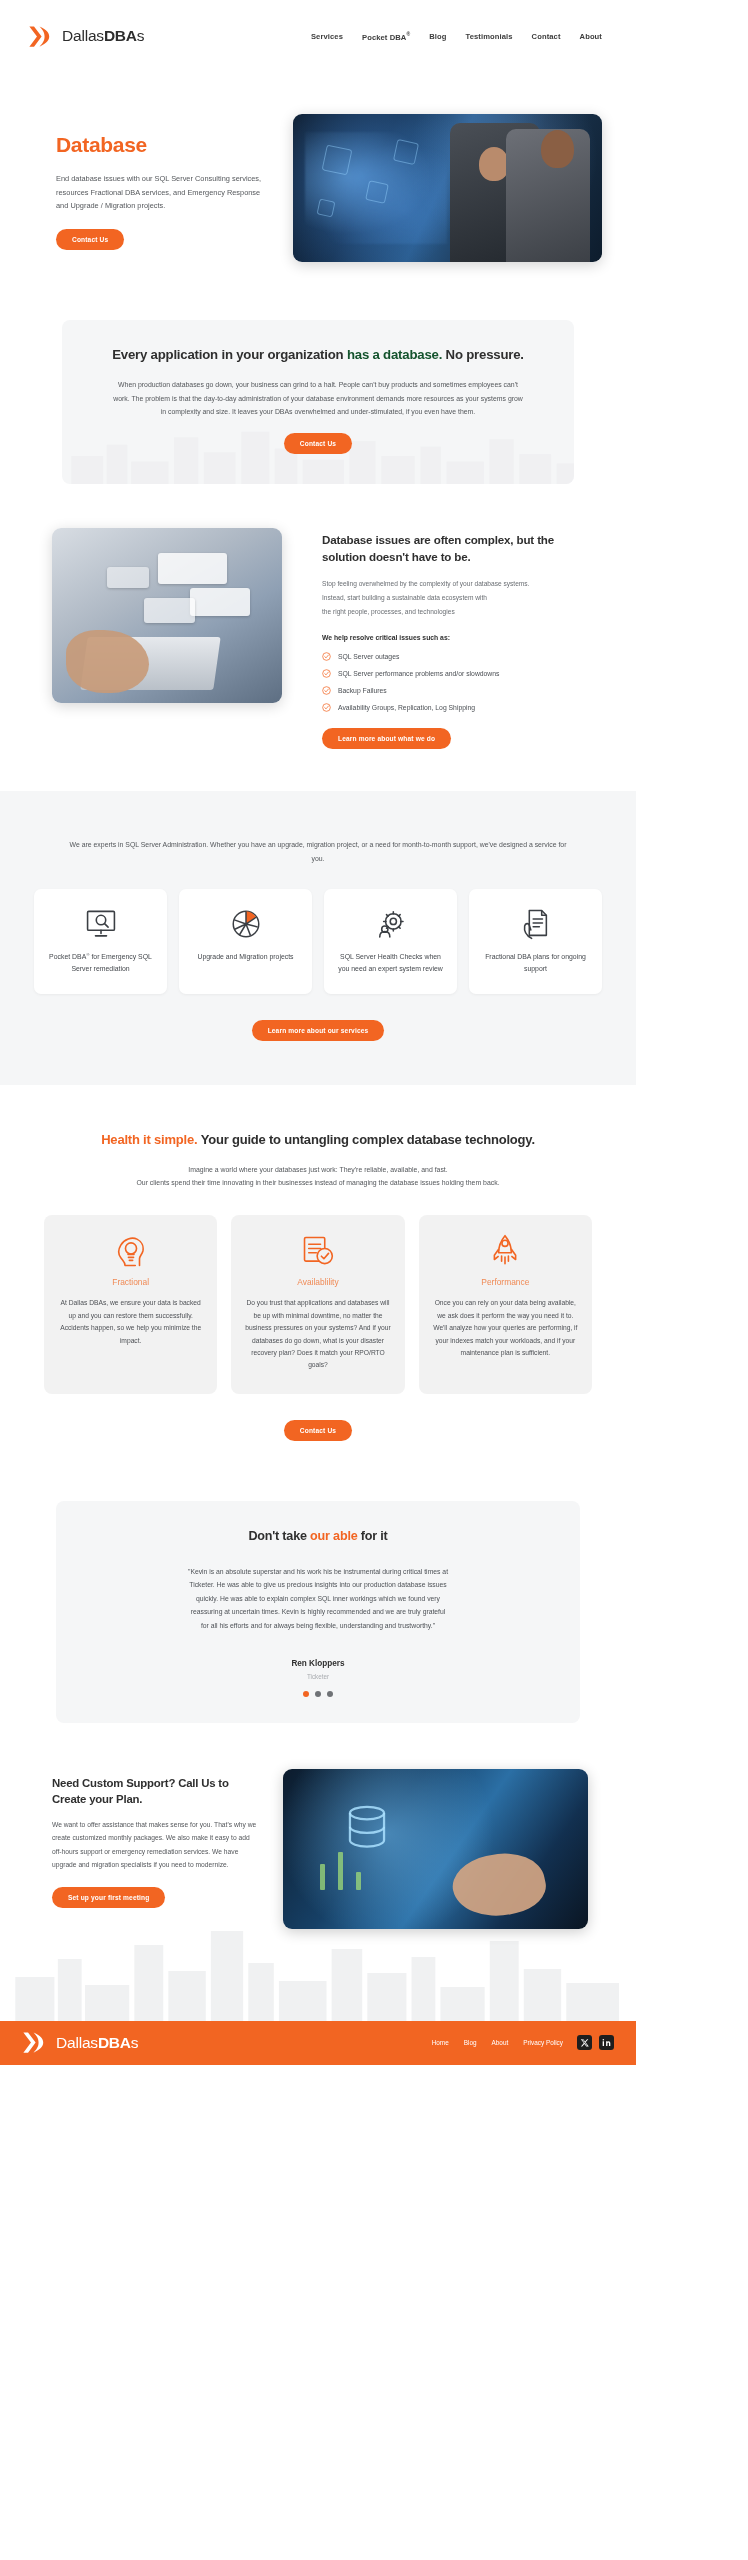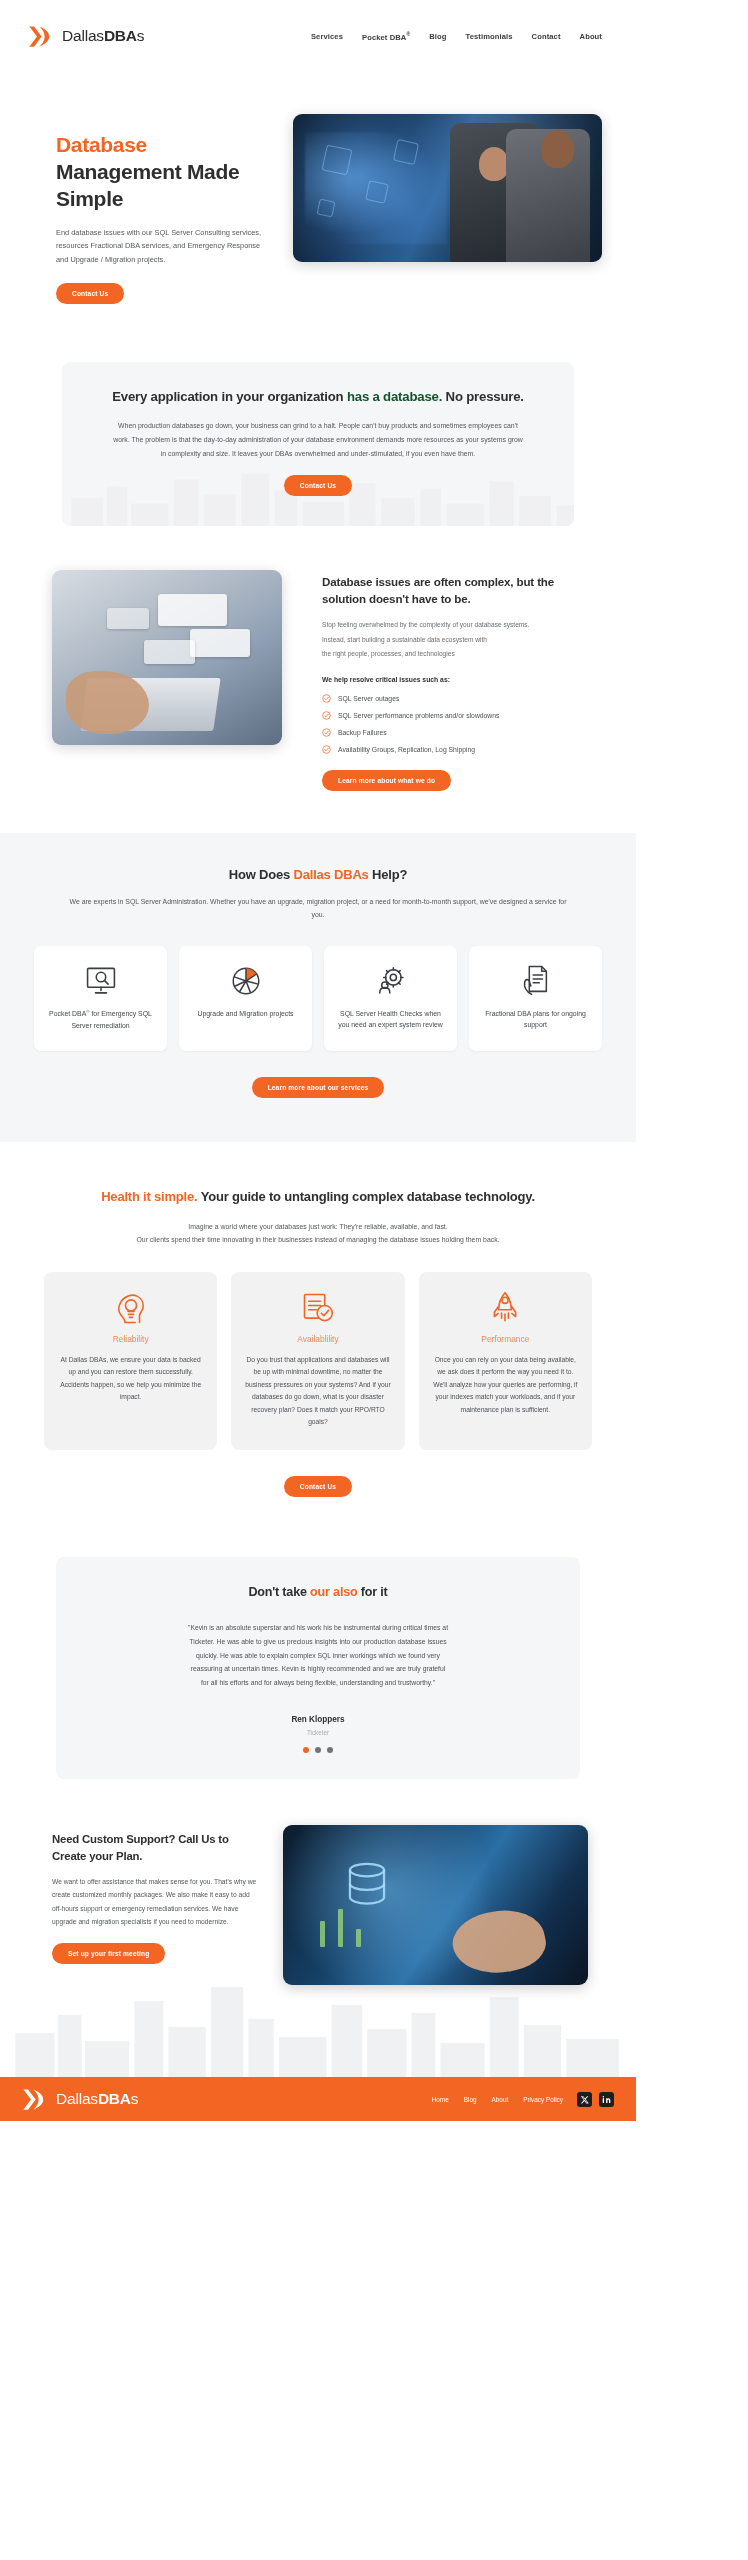--- a/index.html
+++ b/index.html
@@ -355,21 +355,21 @@
       <div class="nav-item"><span>Blog</span></div>
       <div class="nav-item"><span>Testimonials</span></div>
       <div class="nav-item"><span>Contact</span></div>
       <div class="nav-item"><span>About</span></div>
     </div>
   </div>
 
   <div class="hero">
     <div class="hero-left">
       <h1 class="hero-h1">
-        <span class="orange">Database</span><span>Management Made Simple</span>
+        <span class="orange">Database</span>
       </h1>
       <p class="hero-p">End database issues with our SQL Server Consulting services, resources Fractional DBA services, and Emergency Response and Upgrade / Migration projects.</p>
       <button class="btn hero-cta">Contact Us</button>
     </div>
     <div class="hero-right">
       <div class="hero-img">
         <div class="glow"></div>
         <div class="hex" style="left:10%;top:22%;width:26px;height:26px;"></div>
         <div class="hex" style="left:24%;top:46%;width:20px;height:20px;"></div>
         <div class="hex" style="left:8%;top:58%;width:16px;height:16px;"></div>
@@ -454,21 +454,20 @@
               <path d="M6 10.2 L9 13 L14.4 6.6" fill="none" stroke="#f26522" stroke-width="1.6" stroke-linecap="round"></path>
             </svg>
           <span class="issue-txt">Availability Groups, Replication, Log Shipping</span>
         </div>
       </div>
       <button class="btn complex-cta">Learn more about what we do</button>
     </div>
   </div>
 
   <div class="sec-help">
-    <h2 class="help-h2"><span>How Does </span><span class="orange">Dallas DBAs</span><span> Help?</span></h2>
     <p class="help-p">We are experts in SQL Server Administration. Whether you have an upgrade, migration project, or a need for month-to-month support, we've designed a service for you.</p>
     <div class="cards">
 
       <div class="card">
         <div class="card-ico">
           <svg width="32" height="30" viewBox="0 0 40 38">
             <rect x="3" y="3" width="34" height="24" rx="1.5" fill="none" stroke="#3b3f44" stroke-width="2"></rect>
             <circle cx="20" cy="14" r="6" fill="none" stroke="#3b3f44" stroke-width="2"></circle>
             <path d="M24.5 18.5 L29 23" stroke="#3b3f44" stroke-width="2" stroke-linecap="round"></path>
             <path d="M20 27 L20 31 M13 34 L27 34" stroke="#3b3f44" stroke-width="2" stroke-linecap="round"></path>
@@ -535,21 +534,21 @@
     <div class="pillars">
 
       <div class="pillar">
         <div class="pillar-ico">
           <svg width="30" height="34" viewBox="0 0 34 40">
             <path d="M22 37 L10 37 C10 33 8 32 5 28 C2 24 2 18 5 13 C9 6 18 3 24 6 C30 9 32 15 31 20 C30 24 27 26 27 29 L27 37" fill="none" stroke="#f26522" stroke-width="1.9" stroke-linecap="round" stroke-linejoin="round"></path>
             <circle cx="17" cy="17" r="6.5" fill="none" stroke="#f26522" stroke-width="1.9"></circle>
             <path d="M13.5 24 L20.5 24 M14 27.5 L20 27.5 M15 31 L19 31" stroke="#f26522" stroke-width="1.9" stroke-linecap="round"></path>
           </svg>
         </div>
-        <div class="pillar-title">Reliability</div>
+        <div class="pillar-title">Fractional</div>
         <p class="pillar-p">At Dallas DBAs, we ensure your data is backed up and you can restore them successfully. Accidents happen, so we help you minimize the impact.</p>
       </div>
 
       <div class="pillar">
         <div class="pillar-ico">
           <svg width="34" height="32" viewBox="0 0 40 38">
             <rect x="4" y="3" width="24" height="28" rx="1.5" fill="none" stroke="#f26522" stroke-width="1.9"></rect>
             <path d="M9 11 L23 11 M9 16 L23 16 M9 21 L18 21" stroke="#f26522" stroke-width="1.9" stroke-linecap="round"></path>
             <circle cx="28" cy="25" r="9" fill="#f2f2f2" stroke="#f26522" stroke-width="1.9"></circle>
             <path d="M24 25.2 L27 28.2 L32.5 21.8" fill="none" stroke="#f26522" stroke-width="1.9" stroke-linecap="round" stroke-linejoin="round"></path>
@@ -572,21 +571,21 @@
         <div class="pillar-title">Performance</div>
         <p class="pillar-p">Once you can rely on your data being available, we ask does it perform the way you need it to. We'll analyze how your queries are performing, if your indexes match your workloads, and if your maintenance plan is sufficient.</p>
       </div>
 
     </div>
     <button class="btn simple-cta">Contact Us</button>
   </div>
 
   <div class="sec-testi-wrap">
     <div class="sec-testi">
-      <h2 class="testi-h2"><span>Don't take </span><span class="orange">our also</span><span> for it</span></h2>
+      <h2 class="testi-h2"><span>Don't take </span><span class="orange">our able</span><span> for it</span></h2>
       <p class="testi-quote">"Kevin is an absolute superstar and his work his be instrumental during critical times at Ticketer. He was able to give us precious insights into our production database issues quickly. He was able to explain complex SQL inner workings which we found very reassuring at uncertain times. Kevin is highly recommended and we are truly grateful for all his efforts and for always being flexible, understanding and trustworthy."</p>
       <div class="testi-name">Ren Kloppers</div>
       <div class="testi-role">Ticketer</div>
       <div class="dots">
         <div class="dot active"></div>
         <div class="dot"></div>
         <div class="dot"></div>
       </div>
     </div>
   </div>

